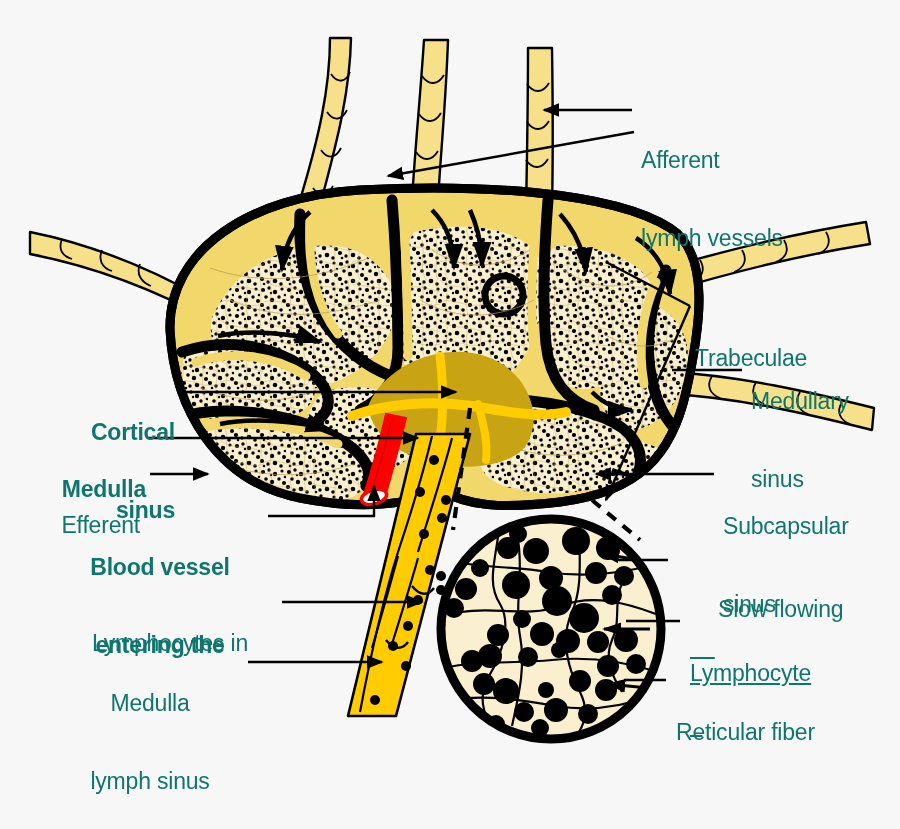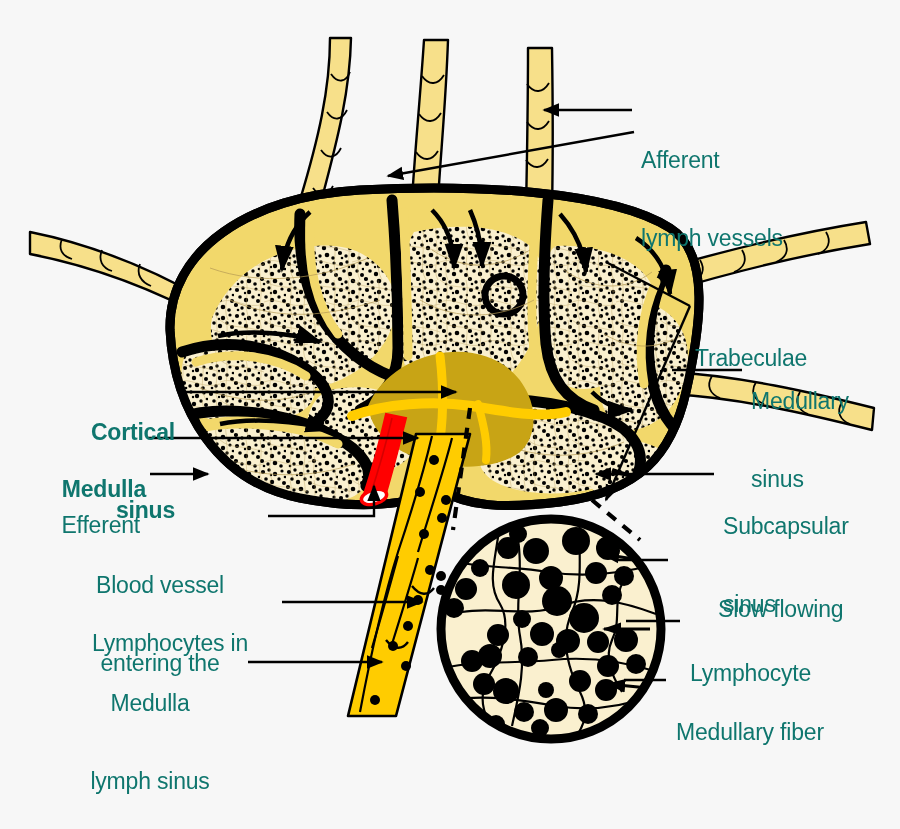--- a/index.html
+++ b/index.html
@@ -461,39 +461,39 @@
   </div>
 
   <div class="lbl left" style="left:8px; width:138px; top:424px;font-weight:bold;">
     <div>Medulla</div>
   </div>
 
   <div class="lbl left" style="left:0px; width:140px; top:460px;">
     <div>Efferent</div>
   </div>
 
-  <div class="lbl center" style="left:60px; width:200px; top:520px;">
+  <div class="lbl center" style="left:60px; width:200px; top:502px;font-weight:bold;">
     <div>Blood vessel</div>
     <div>entering the</div>
   </div>
 
   <div class="lbl center" style="left:68px; width:204px; top:578px;">
     <div>Lymphocytes in</div>
   </div>
 
   <div class="lbl center" style="left:58px; width:184px; top:638px;">
     <div>Medulla</div>
     <div>lymph sinus</div>
   </div>
 
   <div class="lbl right" style="left:678px; top:544px;margin-left:40px;">
     <div>Slow flowing</div>
   </div>
 
-  <div class="lbl right" style="left:690px; top:608px;">
+  <div class="lbl right" style="left:690px; top:608px;text-decoration:underline;">
     <div>Lymphocyte</div>
   </div>
 
   <div class="lbl right" style="left:676px; top:667px;">
-    <div>Medullary fiber</div>
+    <div>Reticular fiber</div>
   </div>
 
 </div>
 
 </body></html>

